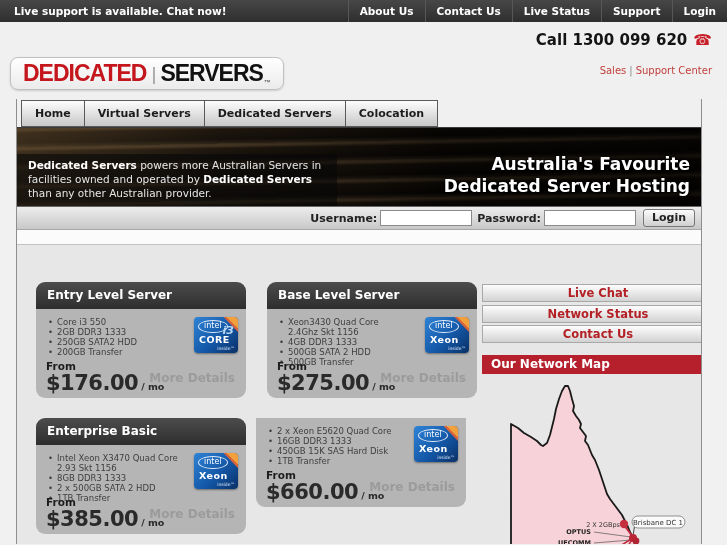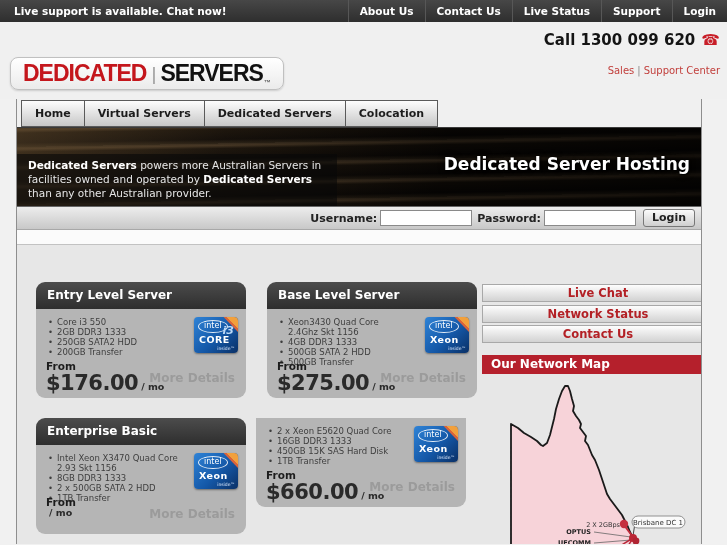--- a/index.html
+++ b/index.html
@@ -32,21 +32,21 @@
     background:linear-gradient(#ffffff,#ebebeb);
     border:1px solid #c0c0c0; border-radius:8px;
     box-shadow:0 1px 2px rgba(0,0,0,.15);
     font-family:"Liberation Sans",sans-serif;
     font-weight:bold; font-size:23px; letter-spacing:-1px; cursor:pointer;
   }
   .logo-red { color:#c4161c; }
   .logo-sep { color:#9a9a9a; font-weight:normal; font-size:19px; margin:0 5px; }
   .logo-black { color:#111; }
   .logo-tm { font-size:7px; letter-spacing:0; color:#666; align-self:flex-end; margin:0 0 3px 1px; }
-  .phone { position:absolute; right:7px; top:9px; text-align:right; }
+  .phone { position:absolute; right:15px; top:9px; text-align:right; }
   .call-line { font-size:15px; font-weight:bold; color:#141414; }
   .phone-glyph { color:#c81e28; margin-left:6px; font-size:15px; }
   .phone-links { font-size:10px; margin-top:16px; color:#8a8a8a; }
   .phone-links a { color:#c2403d; cursor:pointer; }
   .phone-links .sep { margin:0 3px; color:#8a8a8a; }
 
   
   .container {
     position:relative; margin-left:16px; width:686px;
     border-left:1px solid #8e8e8e; border-right:1px solid #8e8e8e;
@@ -225,20 +225,21 @@
     <div class="tab">Virtual Servers</div>
     <div class="tab">Dedicated Servers</div>
     <div class="tab">Colocation</div>
   </nav>
 
   <div class="hero">
     <div class="hero-blurb">
       <b>Dedicated Servers</b><span> powers more Australian Servers in facilities owned and operated by </span><b>Dedicated Servers</b><span> than any other Australian provider.</span>
     </div>
     <div class="hero-tagline">
+      <div>Australia's Favourite</div>
       <div>Dedicated Server Hosting</div>
     </div>
   </div>
 
   <div class="loginbar">
     <label>Username:</label>
     <input type="text" style="">
     <label>Password:</label>
     <input type="password" style="">
     <button class="login-btn">Login</button>
@@ -304,20 +305,21 @@
           <li>2 x 500GB SATA 2 HDD</li>
           <li>1TB Transfer</li>
         </ul>
         <div class="badge">
           <span class="intel-oval">intel</span>
           <span class="model">Xeon</span>
           <span class="inside">inside™</span>
         </div>
         <div class="from">From</div>
         <div class="price-row">
+          <span class="price">$385.00</span>
           <span class="per">/ mo</span>
         </div>
         <span class="more">More Details</span>
       </div>
     </div>
 
     <div class="card pos-3">
       <div class="card-body">
         <ul class="specs">
           <li>2 x Xeon E5620 Quad Core</li>

